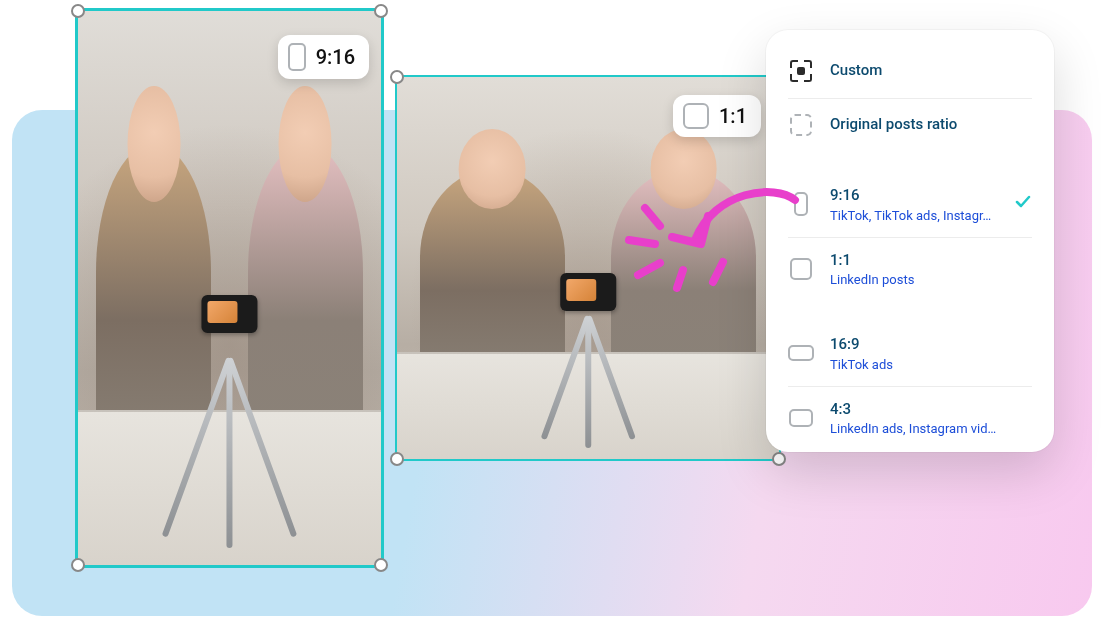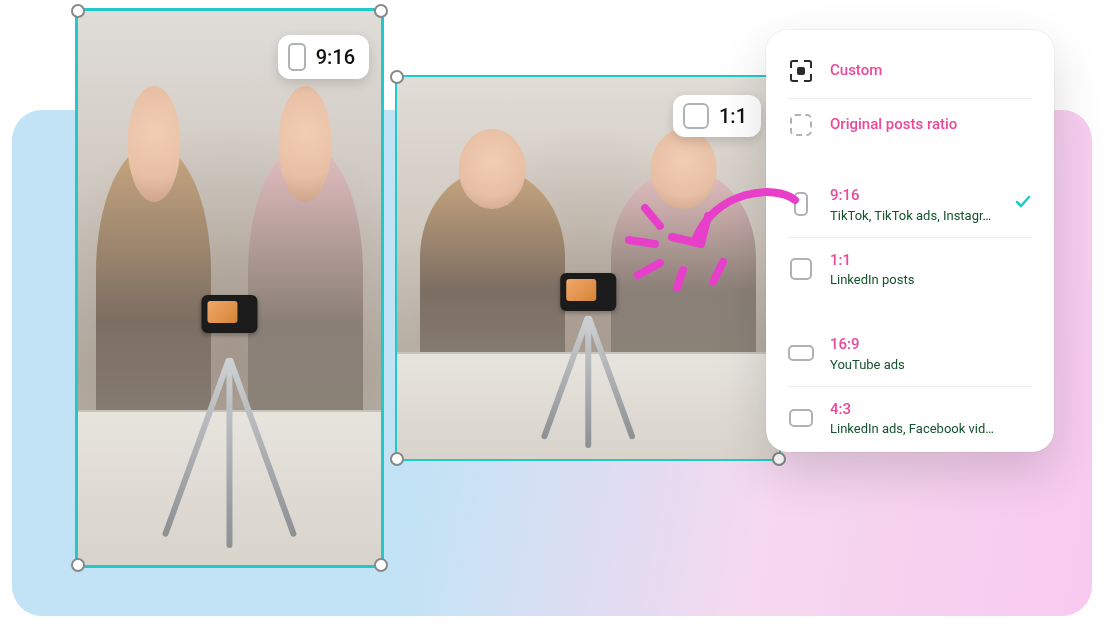--- a/index.html
+++ b/index.html
@@ -235,26 +235,26 @@
     .glyph .g-1-1  { width: 22px; height: 22px; }
     .glyph .g-3-4  { width: 18px; height: 24px; }
     .glyph .g-16-9 { width: 26px; height: 16px; }
     .glyph .g-4-3  { width: 24px; height: 18px; }
     .glyph .g-2-1  { width: 26px; height: 13px; }
 
     .item-text { flex: 1; min-width: 0; }
     .item-label {
       font-size: 15px;
       font-weight: 500;
-      color: #ec4899;
+      color: #0c4a6e;
       line-height: 1.3;
     }
     .item-sub {
       font-size: 13px;
-      color: #14532d;
+      color: #1d4ed8;
       white-space: nowrap;
       overflow: hidden;
       text-overflow: ellipsis;
       margin-top: 2px;
     }
     .check {
       color: #21c9c9;
       font-size: 18px;
       flex-shrink: 0;
       position: absolute;
@@ -401,28 +401,28 @@
 
 
   <div class="section-gap"></div>
 
   <div class="panel-item">
     <div class="glyph">
         <div class="box g-16-9"></div>
       </div>
     <div class="item-text">
       <div class="item-label">16:9</div>
-      <div class="item-sub">YouTube ads</div>
+      <div class="item-sub">TikTok ads</div>
     </div>
   </div>
 
   <div class="panel-item">
     <div class="glyph">
         <div class="box g-4-3"></div>
       </div>
     <div class="item-text">
       <div class="item-label">4:3</div>
-      <div class="item-sub">LinkedIn ads, Facebook vid…</div>
+      <div class="item-sub">LinkedIn ads, Instagram vid…</div>
     </div>
   </div>
 
 
 </div>
 
 </body></html>

